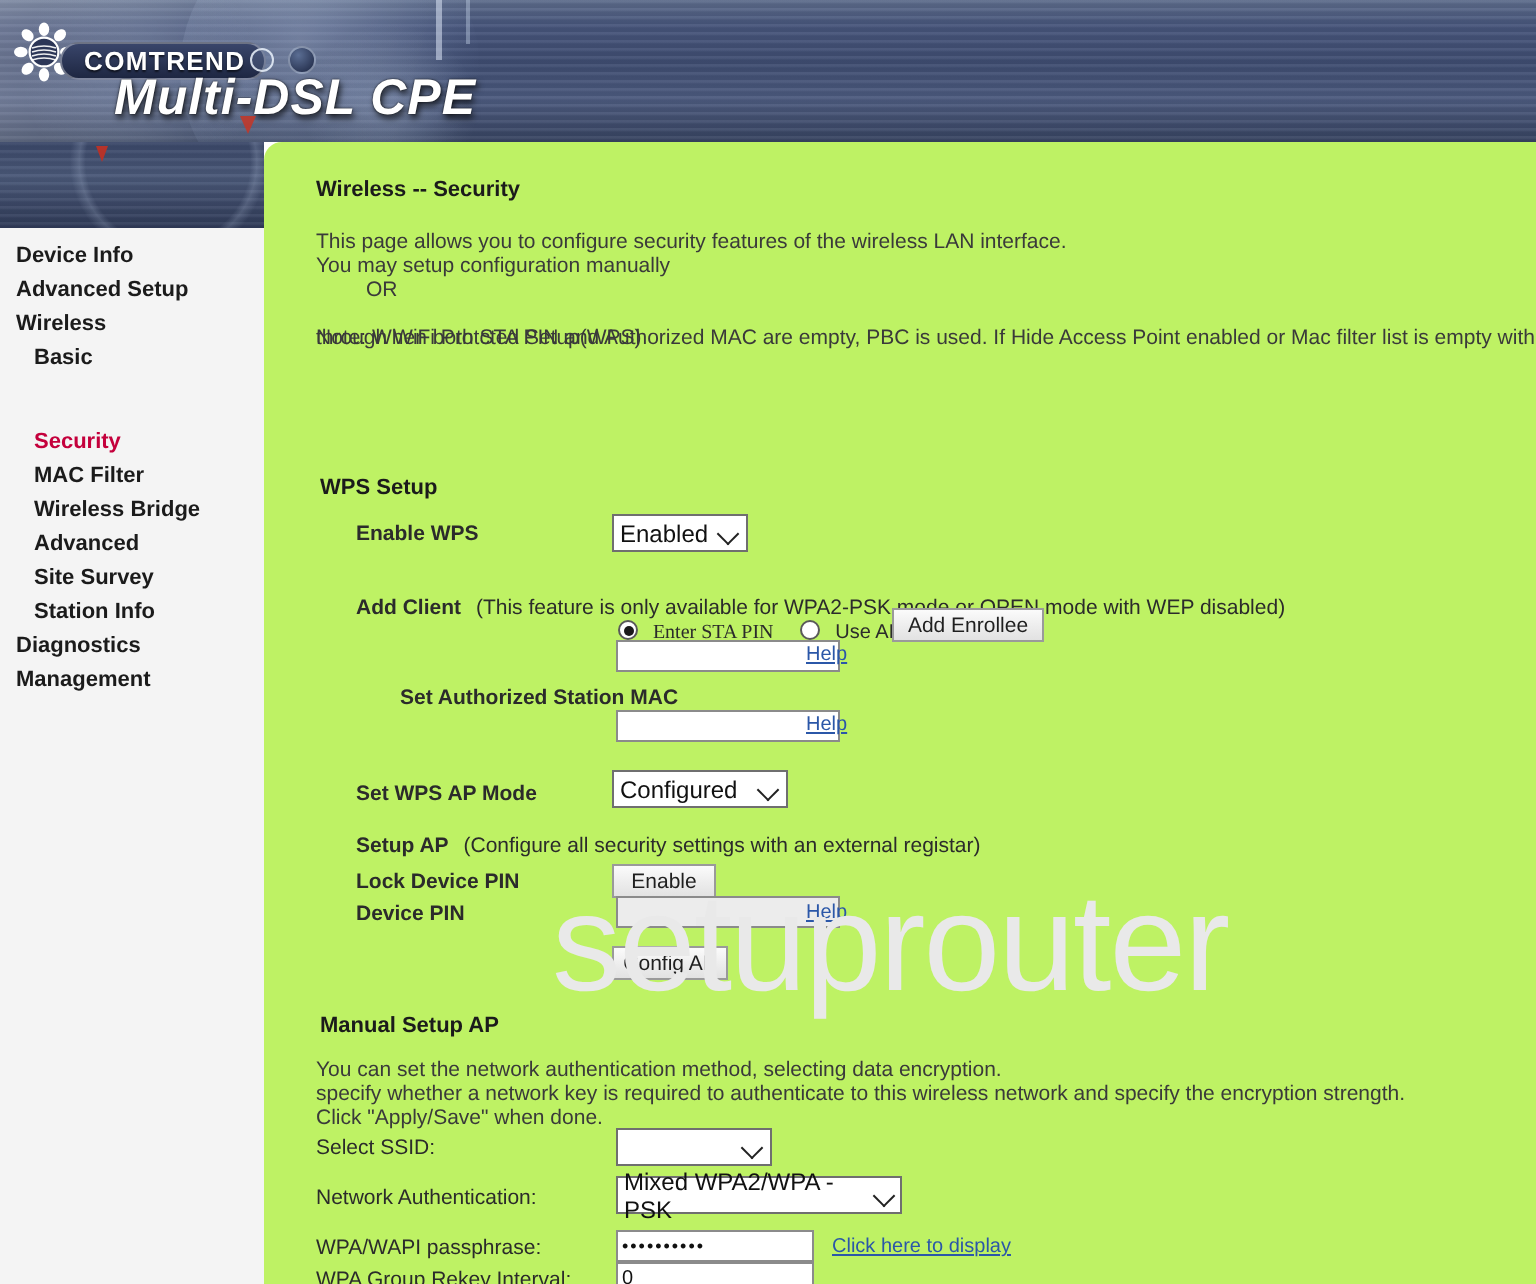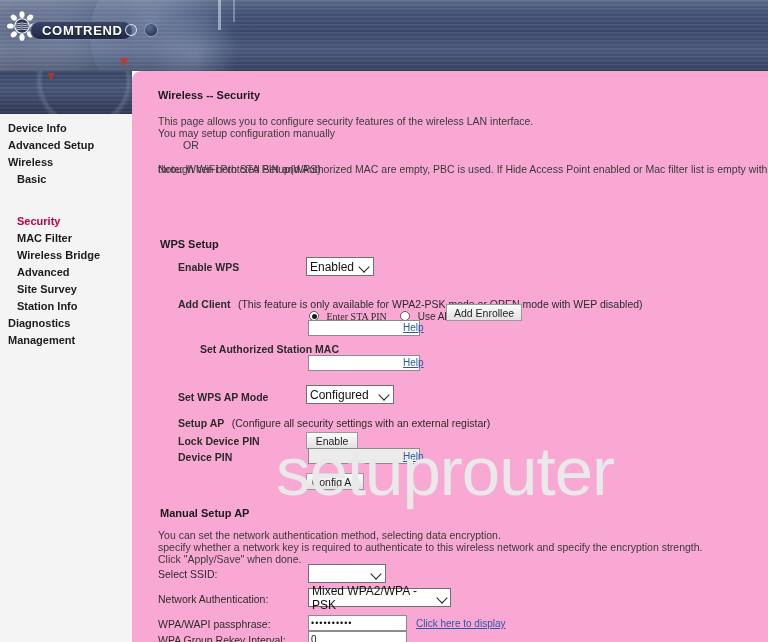--- a/index.html
+++ b/index.html
@@ -158,21 +158,21 @@
     white-space: nowrap;
     cursor: pointer;
   }
   .nav-item.sub { padding-left: 9px; }
   .nav-item.active { color: #c4003c; margin-top: 25px; }
 
   
   #content {
     position: absolute; left: 132px; top: 71px;
     width: 636px; height: 571px;
-    background: #f9a8d4;
+    background: #bef264;
     border-top-left-radius: 9px;
     overflow: hidden;
   }
   #content-inner {
     position: absolute; left: 26px; top: 0; width: 610px; height: 571px;
   }
 
   .section-title {
     font-size: 11px; font-weight: bold; color: #1b1b1b;
     font-family: "Liberation Sans", sans-serif;
@@ -305,20 +305,21 @@
         <path d="M9 19 q6 -2 12 0"></path>
       </g>
     </svg>
 
     <div class="logo-pill">
       <span>COMTREND</span>
     </div>
     <div class="dot-open" style="left:125px;"></div>
     <div class="dot-solid" style="left:144px;"></div>
 
+    <div class="banner-title">Multi-DSL CPE</div>
     <div class="red-arrow"></div>
   </div>
 
   <div id="left-banner-ext">
     <div class="ring"></div>
     <div class="arrow2"></div>
   </div>
 
   <div id="sidebar">
     <div class="inner" id="sidebar-list">

